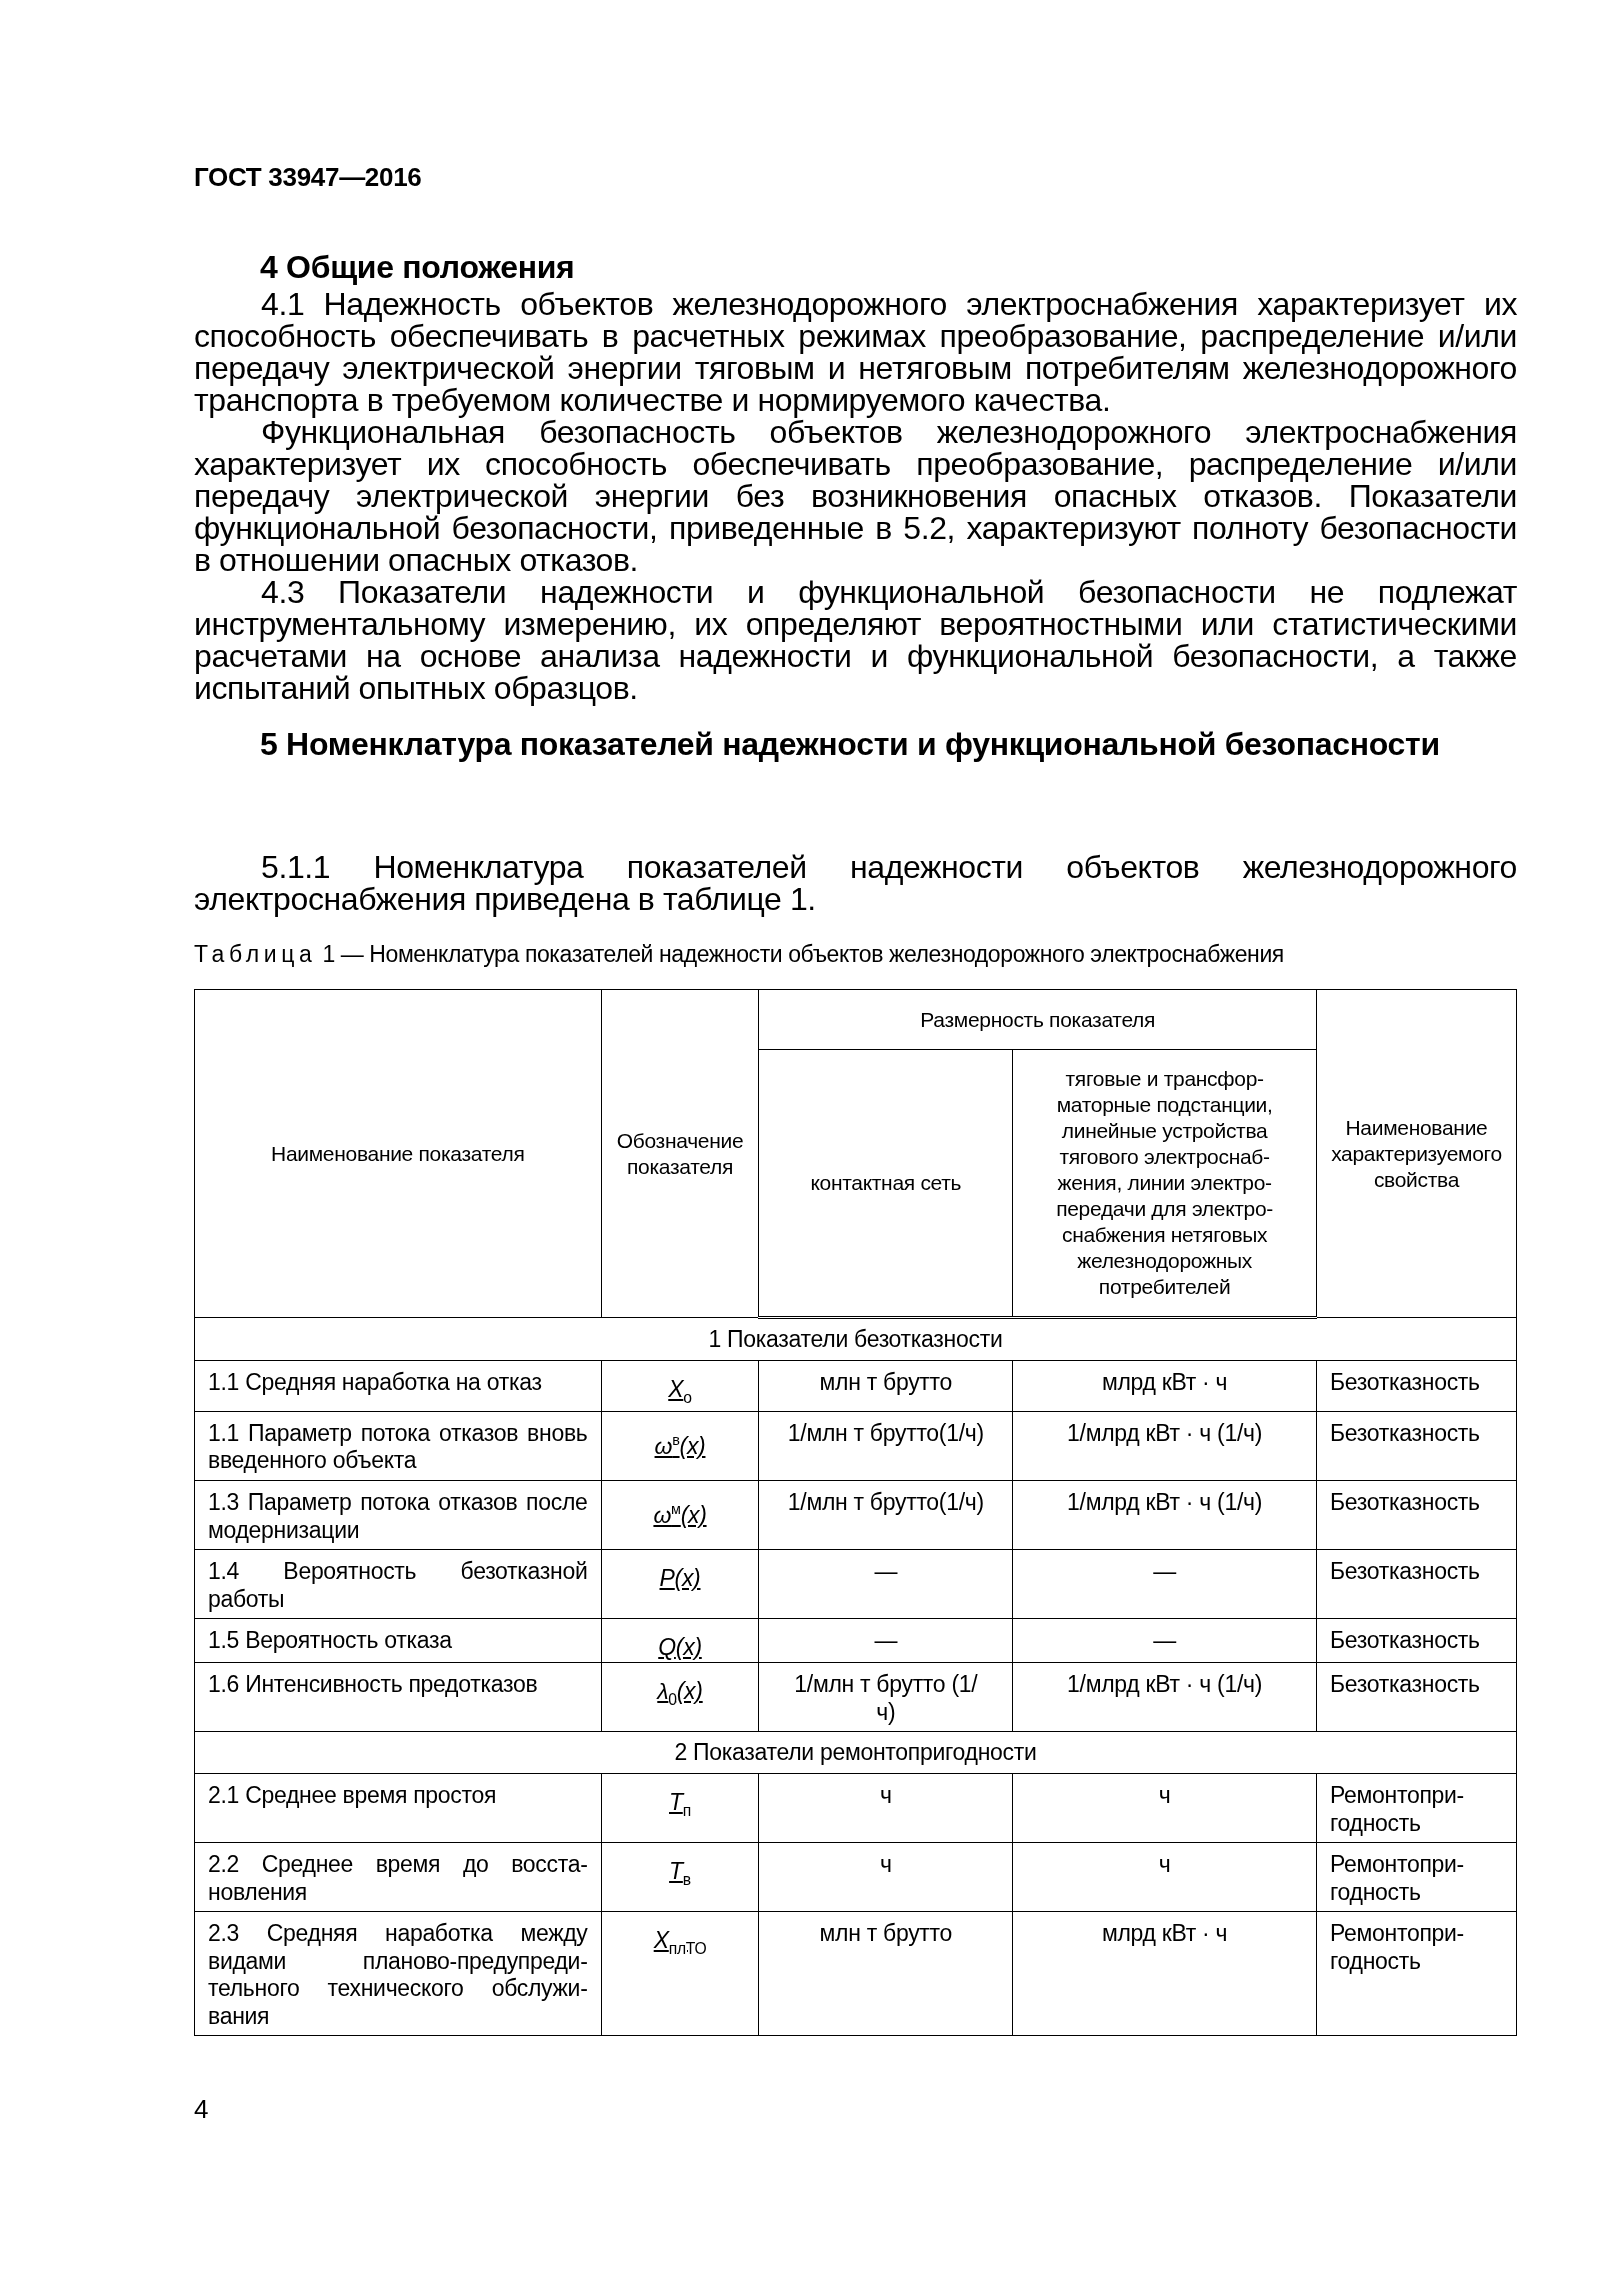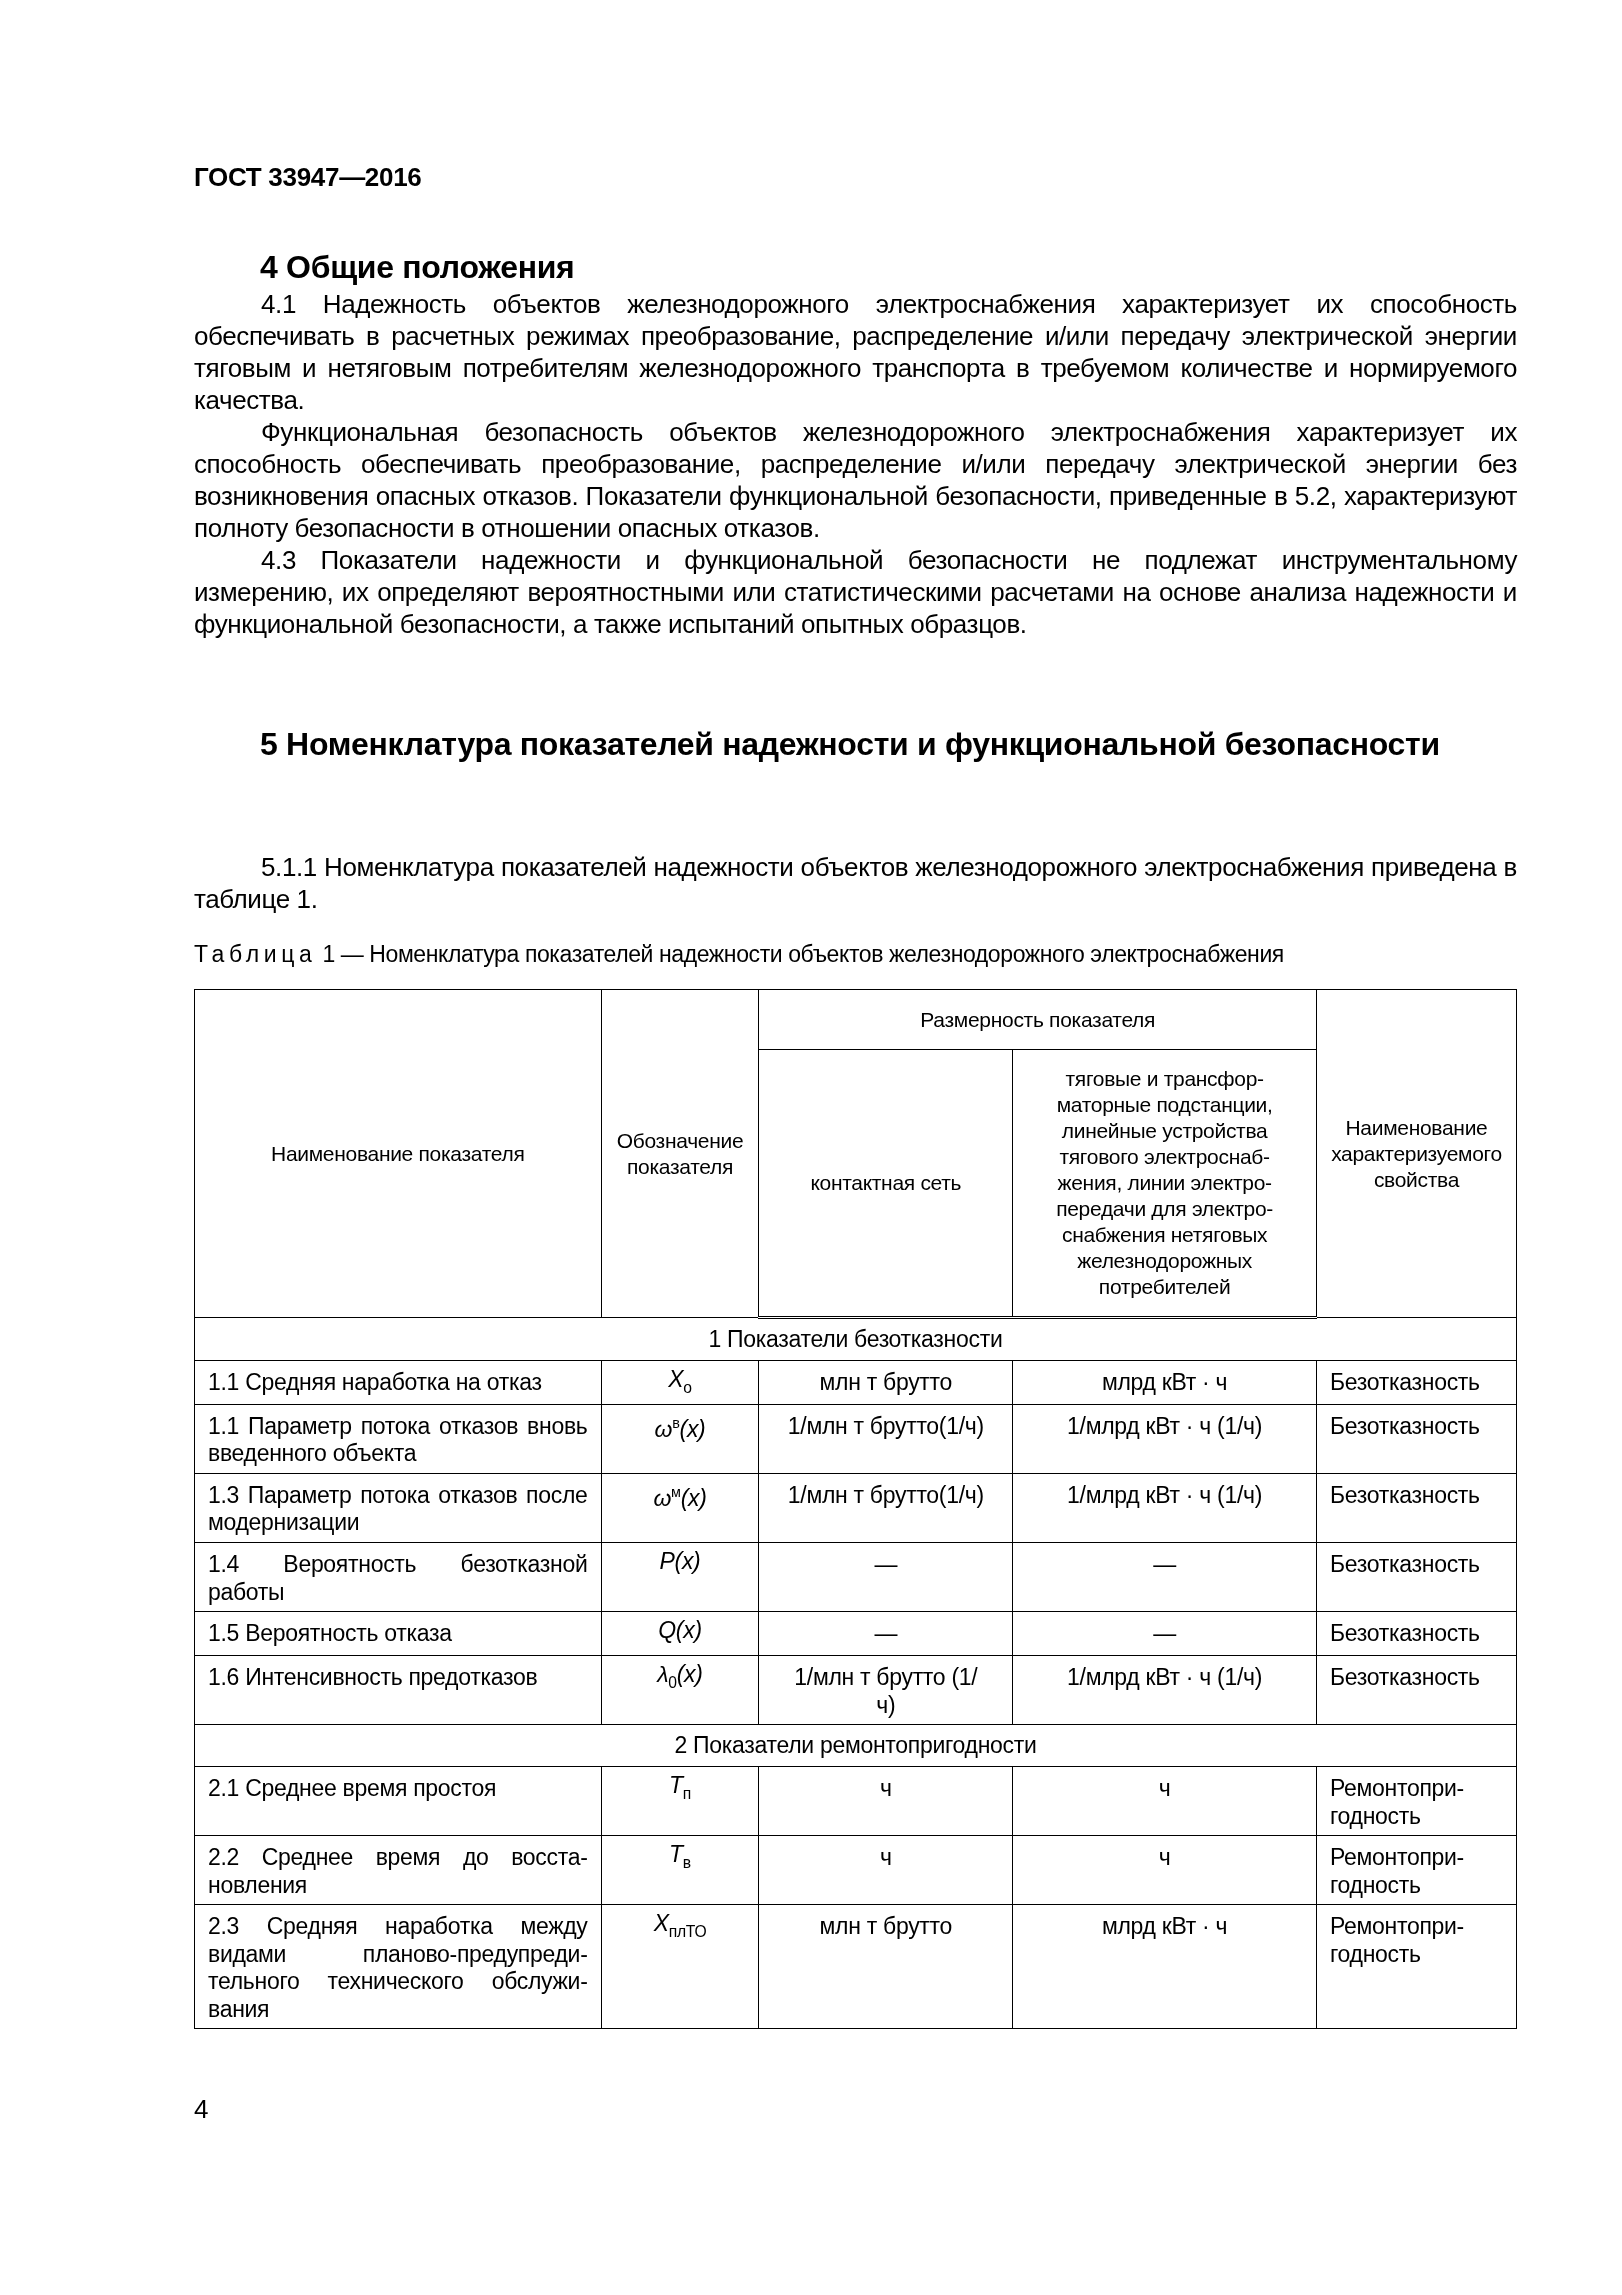--- a/index.html
+++ b/index.html
@@ -2,32 +2,32 @@
 <html style="font-size:10.5px"><head>
 <meta charset="utf-8">
 <style>
   html, body { margin: 0; padding: 0; background: #ffffff; }
   body { width: 1623px; height: 2295px; position: relative; overflow: hidden;
          font-family: "Liberation Sans", "DejaVu Sans", sans-serif; color: #000; }
   .page { position: absolute; left: 0; top: 0; width: 1363px; height: 2295px; }
   .running-head { position: absolute; left: 194px; top: 162px; font-size: 26px; font-weight: bold; letter-spacing: -0.3px; }
   .h1 { position: absolute; left: 260px; font-size: 32px; font-weight: bold; letter-spacing: -0.3px; white-space: nowrap; }
   .h2 { position: absolute; left: 260px; font-size: 26px; font-weight: bold; letter-spacing: -0.3px; white-space: nowrap; }
-  .body { position: absolute; left: 194px; width: 1323px; font-size: 26px; line-height: 32px; text-align: justify; letter-spacing: -0.4px; }
+  .body { position: absolute; left: 194px; width: 1323px; font-size: 32px; line-height: 32px; text-align: justify; letter-spacing: -0.4px; }
   .body p { margin: 0; text-indent: 67px; }
   .caption { position: absolute; left: 194px; top: 941px; font-size: 23px; letter-spacing: -0.4px; white-space: nowrap; }
   .caption .spaced { letter-spacing: 4.6px; }
 
   table.t1 { position: absolute; left: 194px; top: 989px; width: 1323px; border-collapse: collapse; font-size: 23px; letter-spacing: -0.3px; }
   table.t1 td, table.t1 th { border: 1.3px solid #000; padding: 0 13px; vertical-align: middle; font-weight: normal; line-height: 27.5px; }
   table.t1 th { font-size: 21px; text-align: center; line-height: 26px; }
   table.t1 .thin { border-width: 0.7px; }
   table.t1 tr.head-last th { border-bottom: 3.9px double #000; }
   table.t1 td.name { text-align: justify; vertical-align: top; padding-top: 7.9px; padding-bottom: 5.2px; }
-  table.t1 td.sym { text-align: center; vertical-align: top; padding-top: 5px; font-style: italic; }
+  table.t1 td.sym { text-align: center; vertical-align: top; padding-top: 15px; font-style: italic; text-decoration: underline; }
   table.t1 td.unit { text-align: center; vertical-align: top; padding-top: 7.9px; }
   table.t1 td.prop { text-align: left; vertical-align: top; padding-top: 7.9px; }
   table.t1 td.group { text-align: center; height: 41px; }
   table.t1 td.sym sub { font-size: 15.7px; font-style: normal; }
   table.t1 td.sym sup { font-size: 14.4px; font-style: normal; }
   .page-num { position: absolute; left: 194px; top: 2094px; font-size: 26px; }
 </style>
 </head>
 <body>
 

